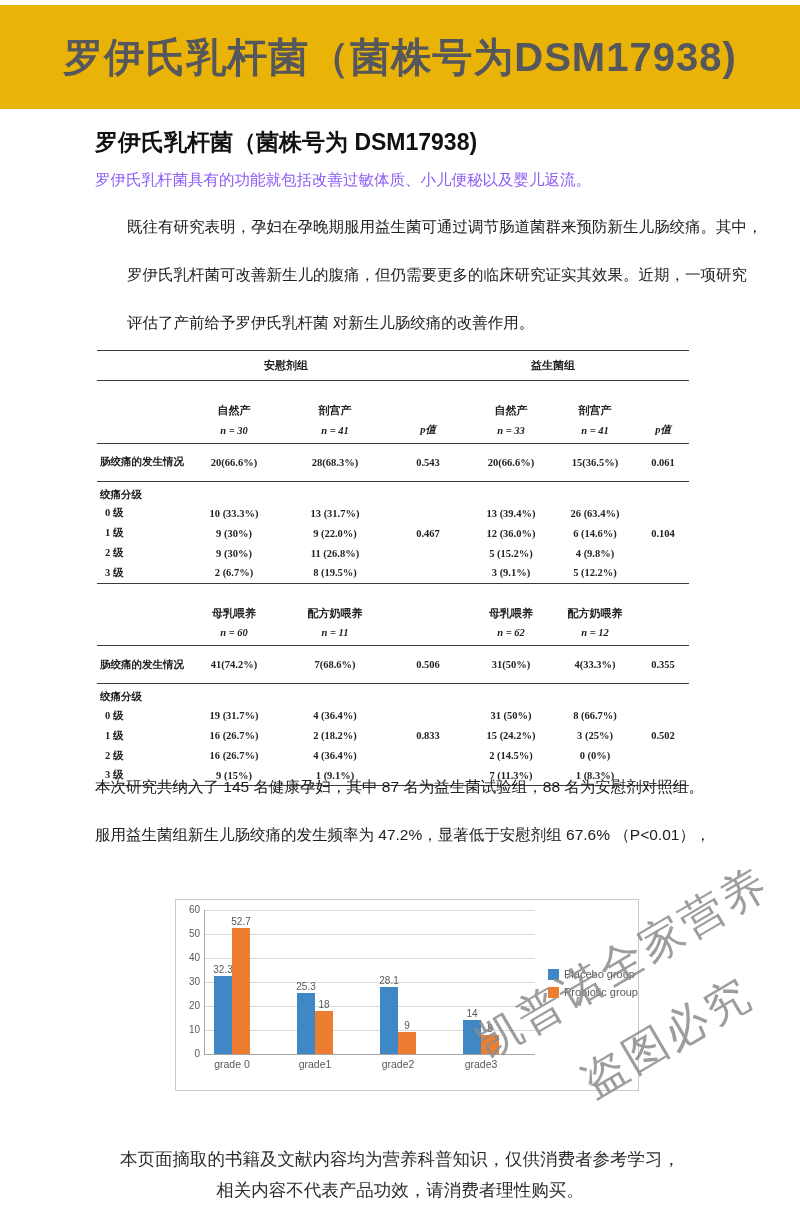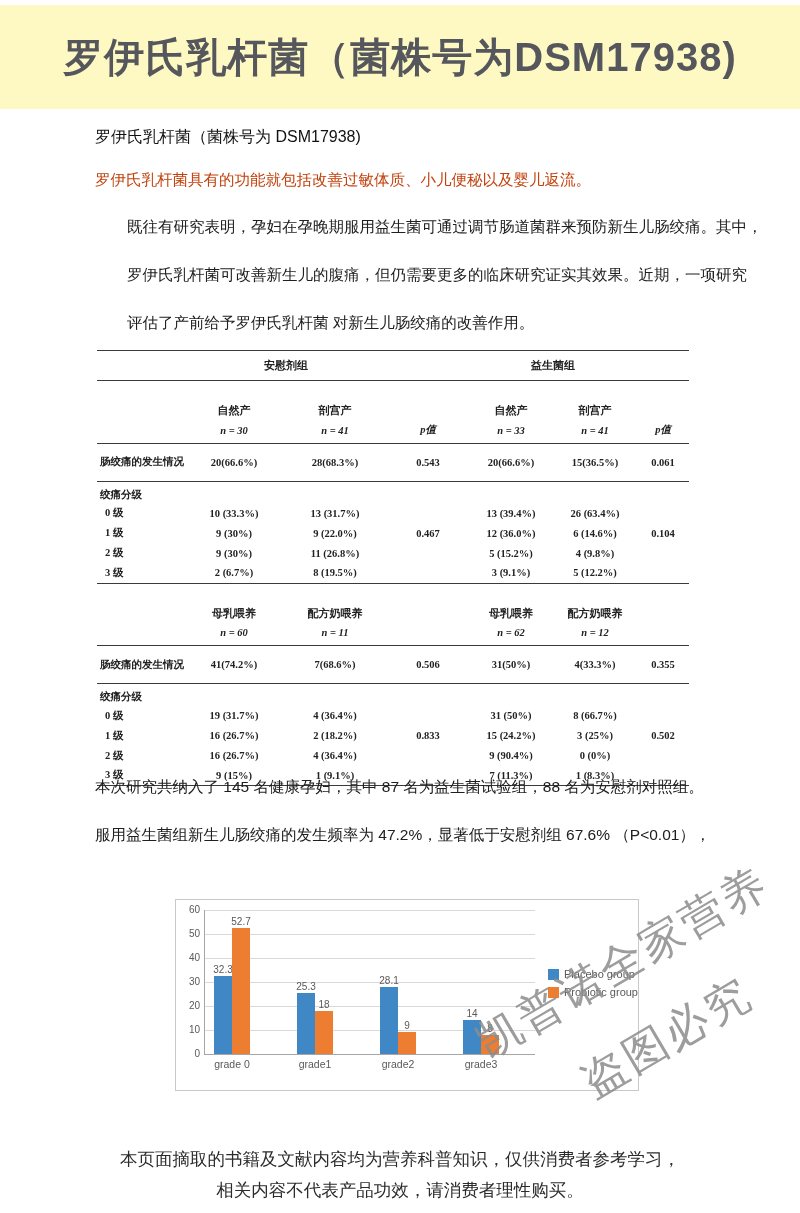--- a/index.html
+++ b/index.html
@@ -5,33 +5,33 @@
   html,body{margin:0;padding:0;}
   body{
     width:800px;height:1213px;position:relative;overflow:hidden;
     background:#ffffff;
     font-family:"Liberation Sans","DejaVu Sans",sans-serif;
     color:#1f1f1f;
   }
   
   .banner{
     position:absolute;top:5px;left:0;width:800px;height:104px;
-    background:#fef9c3;display:flex;align-items:center;justify-content:center;
+    background:#eab308;display:flex;align-items:center;justify-content:center;
   }
   .banner-title{
     font-size:40px;font-weight:bold;color:#55575c;letter-spacing:1px;white-space:nowrap;
   }
   
   .heading{
     position:absolute;top:127px;left:95px;
-    font-size:16px;font-weight:normal;color:#111;white-space:nowrap;
+    font-size:23px;font-weight:bold;color:#111;white-space:nowrap;
   }
   .intro{
     position:absolute;top:170px;left:95px;
-    font-size:15.5px;color:#c2410c;white-space:nowrap;
+    font-size:15.5px;color:#8b5cf6;white-space:nowrap;
   }
   .para{
     position:absolute;top:203px;left:95px;width:680px;
     font-size:15.5px;color:#202020;line-height:48px;margin-left:32px;
   }
   .para div{white-space:nowrap;}
   .results{
     position:absolute;top:763px;left:95px;width:680px;
     font-size:15.5px;color:#202020;line-height:48px;
   }
@@ -252,21 +252,21 @@
       <td>0.833</td>
       <td>15 (24.2%)</td>
       <td>3 (25%)</td>
       <td>0.502</td>
     </tr>
     <tr class="r-grade">
       <td>2 级</td>
       <td>16 (26.7%)</td>
       <td>4 (36.4%)</td>
       <td></td>
-      <td>9 (90.4%)</td>
+      <td>2 (14.5%)</td>
       <td>0 (0%)</td>
       <td></td>
     </tr>
     <tr class="r-grade r-end">
       <td>3 级</td>
       <td>9 (15%)</td>
       <td>1 (9.1%)</td>
       <td></td>
       <td>7 (11.3%)</td>
       <td>1 (8.3%)</td>

